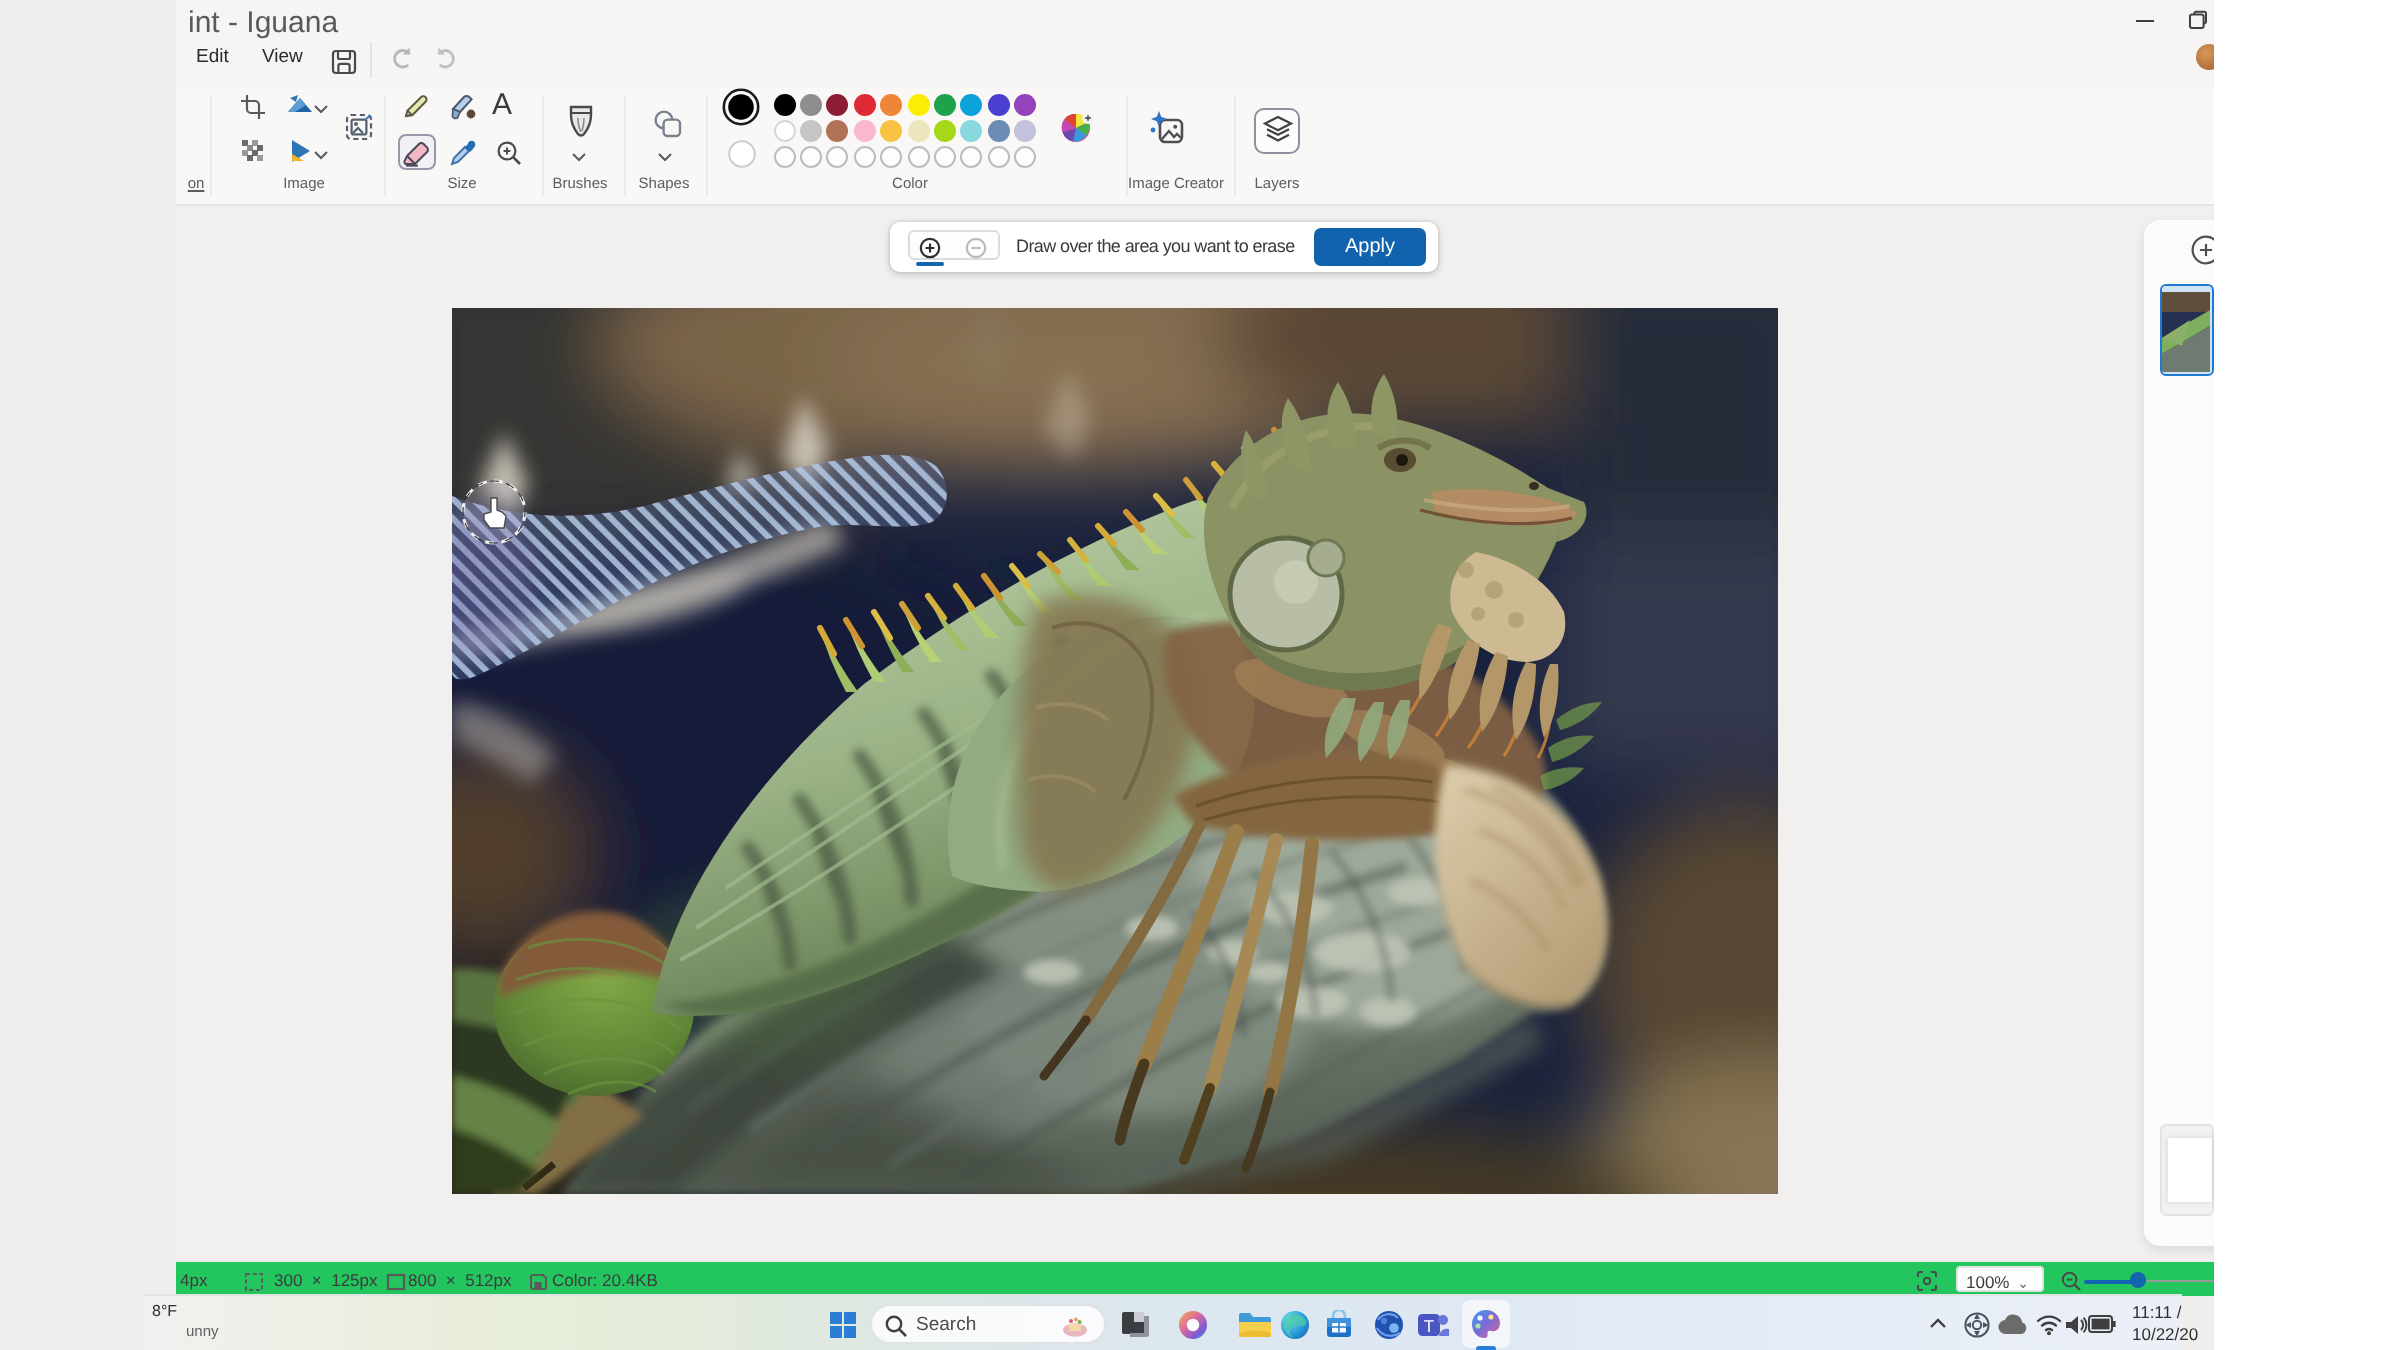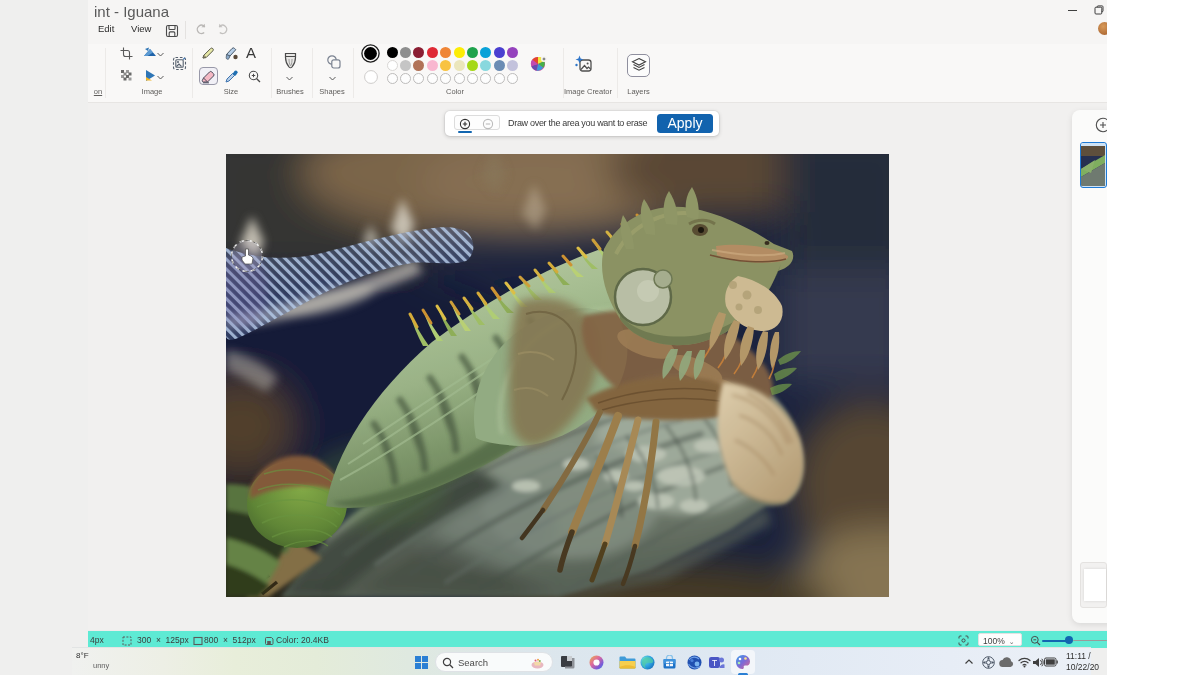--- a/index.html
+++ b/index.html
@@ -8,25 +8,25 @@
 #screen { position:absolute; left:0; top:0; width:1107px; height:675px; background:#efefee; overflow:hidden; }
 #win { position:absolute; left:88px; top:0; width:1019px; height:648px; background:#f6f5f4; }
 #titlebar { position:absolute; left:0; top:0; width:100%; height:18px; }
 #titletext { position:absolute; left:6px; top:3px; font-size:15px; color:#5a5a5a; }
 #menubar { position:absolute; left:0; top:18px; width:100%; height:26px; }
 .menuitem { position:absolute; top:5px; font-size:9.5px; color:#2b2b2b; }
 #ribbon { position:absolute; left:0; top:44px; width:100%; height:59px; background:#f9f8f7; border-bottom:1px solid #e7e5e3; }
 .seclabel { position:absolute; top:43px; font-size:7.5px; color:#5f5d5b; text-align:center; white-space:nowrap; }
 .vsep { position:absolute; top:4px; height:50px; width:1px; background:#eceae8; }
 #canvasarea { position:absolute; left:0; top:103px; width:100%; height:527px; background:#f1f0ef; }
-#statusbar { position:absolute; left:0; top:630px; width:100%; height:18px; background:#5eead4; border-top:1px solid #ececec; font-size:8.5px; color:#3c3c3c; }
+#statusbar { position:absolute; left:0; top:630px; width:100%; height:18px; background:#22c55e; border-top:1px solid #ececec; font-size:8.5px; color:#3c3c3c; }
 .stitem { position:absolute; top:4px; }
 #photo { position:absolute; left:226px; top:154px; width:663px; height:443px; }
 #floatbar { position:absolute; left:445px; top:111px; width:274px; height:25px; background:#fff; border-radius:5px; box-shadow:0 1px 4px rgba(0,0,0,.18), 0 0 0 1px rgba(0,0,0,.04); }
-#applybtn { position:absolute; right:6px; top:3px; width:56px; height:19px; background:#1263ae; border-radius:3.5px; color:#fff; font-size:14px; text-align:center; line-height:19px; }
+#applybtn { position:absolute; right:6px; top:3px; width:56px; height:19px; background:#1263ae; border-radius:3.5px; color:#fff; font-size:10px; text-align:center; line-height:19px; }
 #zoomgrp { position:absolute; left:9px; top:4px; width:46px; height:15px; border:1px solid #dcdcdc; border-radius:3px; background:#fdfdfd; }
 #floattext { position:absolute; left:63px; top:7px; font-size:9px; letter-spacing:-0.3px; color:#3a3a3a; }
 #layerspanel { position:absolute; left:1072px; top:110px; width:60px; height:513px; background:#fbfbfa; border-radius:8px; box-shadow:0 2px 6px rgba(0,0,0,.10); }
 #taskbar { position:absolute; left:72px; top:647px; width:1019px; height:35px;
   background:linear-gradient(90deg,#f0f1ef 0%,#edefe5 9%,#e8eeda 16%,#e4ecd9 24%,#dfe9e0 33%,#dce6ec 45%,#dde7f1 58%,#e2eaf4 72%,#e7edf6 86%,#ebf0f7 100%);
   border-top:1px solid #e2e4e4; }
 #whitestrip { position:absolute; left:1107px; top:0; width:93px; height:675px; background:#ffffff; }
 </style>
 </head>
 <body>

